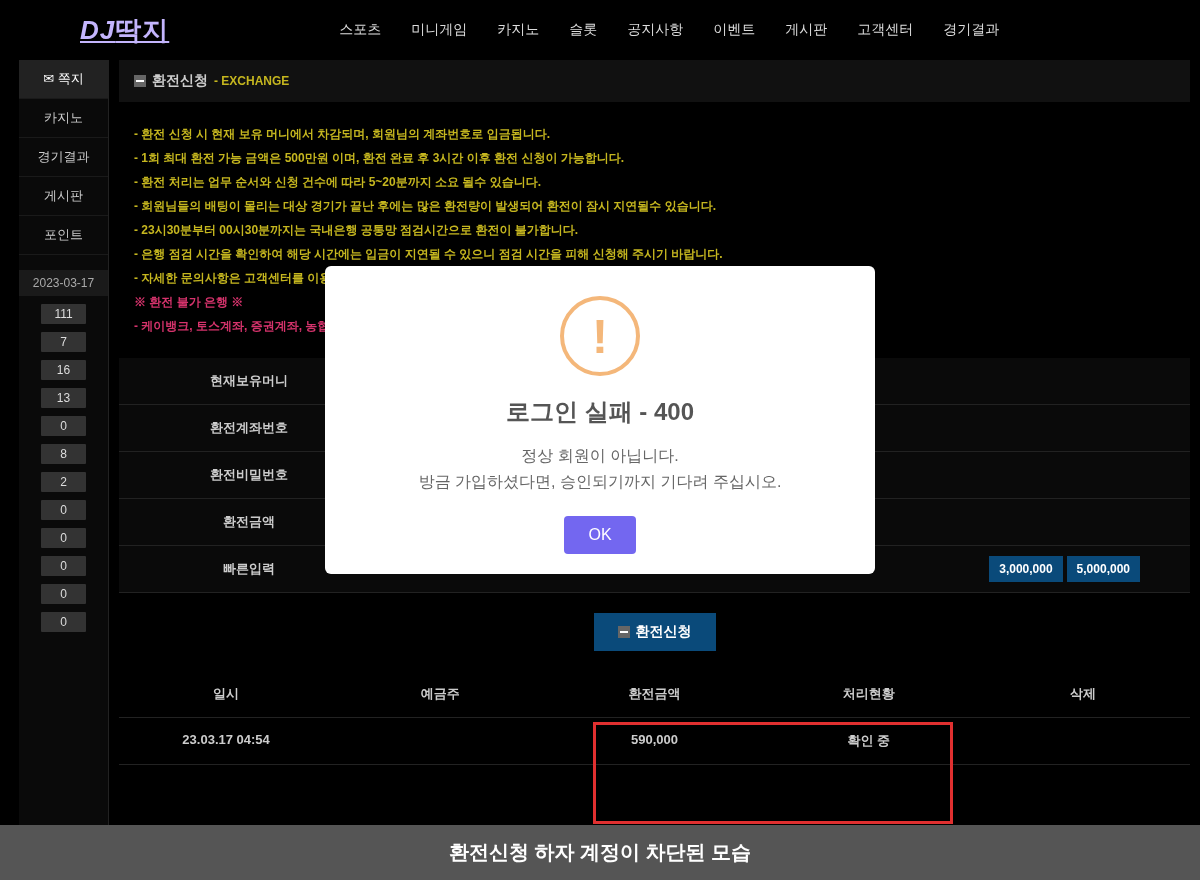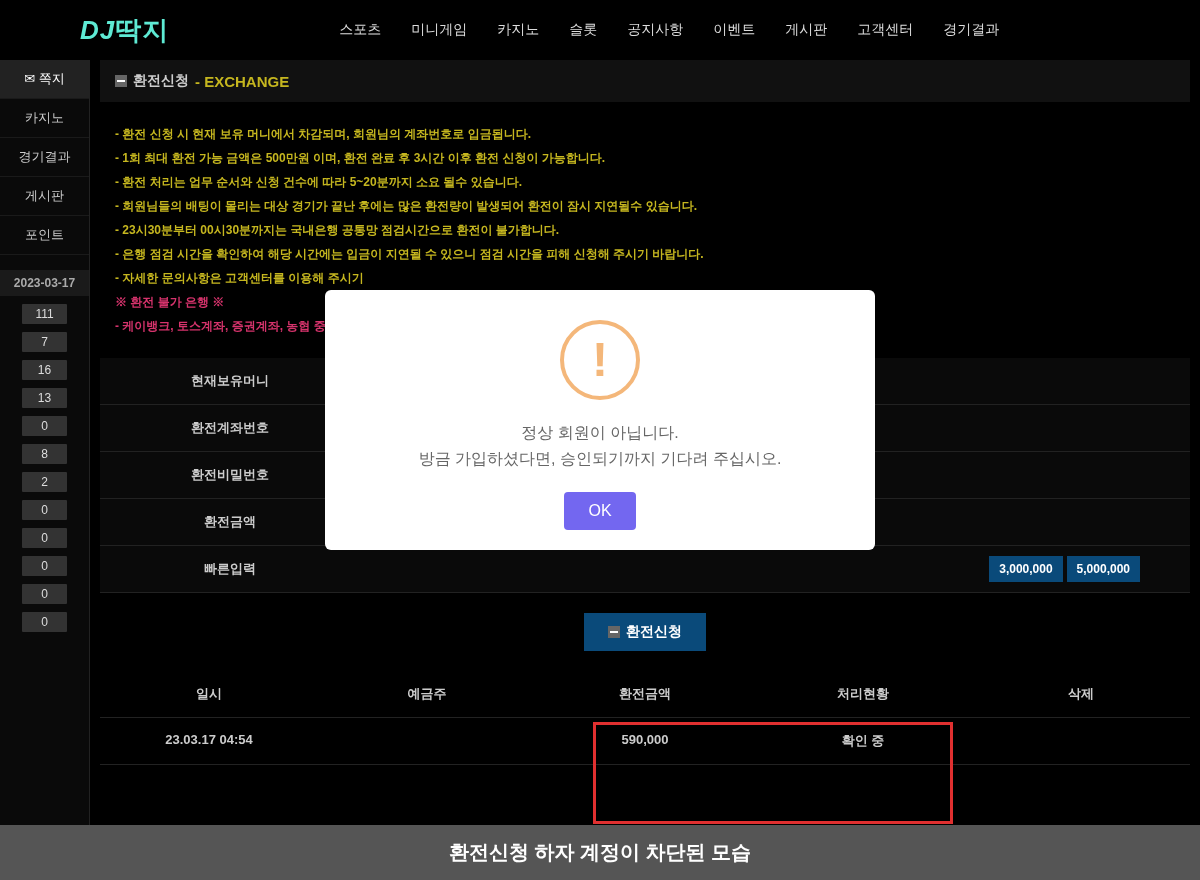--- a/index.html
+++ b/index.html
@@ -13,40 +13,42 @@
   overflow: hidden;
   position: relative;
 }
 .header {
   display: flex;
   align-items: center;
   padding: 10px 20px;
   height: 60px;
 }
 .logo {
-  color: #5eead4;
+  color: #c4b5fd;
   font-size: 26px;
   font-weight: bold;
   letter-spacing: 1px;
   margin-left: 60px;
+  text-decoration: underline;
 }
 .logo .dj { font-style: italic; }
 .nav {
   display: flex;
   gap: 30px;
   margin-left: 170px;
 }
 .nav-item {
   color: #ddd;
   font-size: 14px;
   cursor: pointer;
 }
 .main {
   display: flex;
   height: calc(100% - 60px - 50px);
+  margin-left: 19px;
 }
 .sidebar {
   width: 90px;
   background: #0a0a0a;
   border-right: 1px solid #222;
 }
 .sidebar-item {
   padding: 10px 5px;
   text-align: center;
   color: #ccc;
@@ -58,21 +60,20 @@
   background: #222;
   color: #fff;
 }
 .sidebar-date {
   background: #1a1a1a;
   color: #aaa;
   padding: 6px;
   text-align: center;
   font-size: 12px;
   margin-top: 15px;
-  font-weight: bold;
 }
 .badge {
   background: #333;
   color: #ddd;
   padding: 3px 10px;
   margin: 8px auto;
   text-align: center;
   font-size: 12px;
   width: 45px;
   border-radius: 1px;
@@ -86,21 +87,21 @@
 .page-title {
   background: #111;
   padding: 12px 15px;
   color: #ccc;
   font-size: 14px;
   margin-bottom: 10px;
   display: flex;
   align-items: center;
   gap: 6px;
 }
-.page-title .exch { color: #c5b61f; font-size: 15px; }
+.page-title .exch { color: #c5b61f; font-size: 12px; }
 .notices {
   padding: 10px 15px;
   line-height: 2;
 }
 .notice-line { color: #c5b61f; font-size: 12px; }
 .notice-warn { color: #d6336c; font-size: 12px; }
 .form-area {
   background: #0a0a0a;
   margin-top: 10px;
 }
@@ -354,20 +355,21 @@
       </div>
     </div>
   </div>
 </div>
 
 <div class="highlight-box"></div>
 
 <div class="modal-overlay">
   <div class="modal">
     <div class="modal-icon">!</div>
+    <div class="modal-title">로그인 실패 - 400</div>
     <div class="modal-body">
       <div>정상 회원이 아닙니다.</div>
       <div>방금 가입하셨다면, 승인되기까지 기다려 주십시오.</div>
     </div>
     <button class="modal-btn">OK</button>
   </div>
 </div>
 
 <div class="caption-bar">환전신청 하자 계정이 차단된 모습</div>
 

